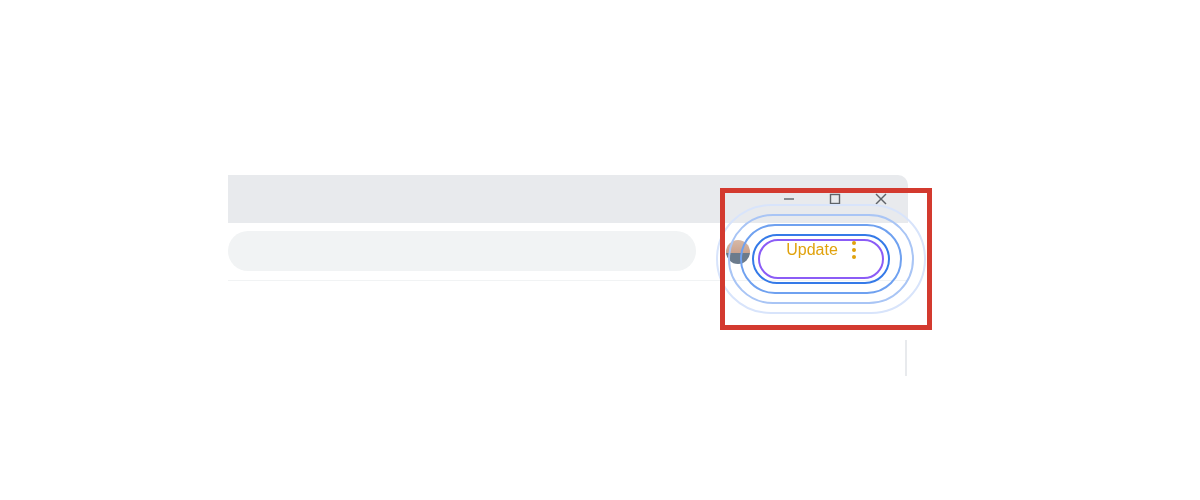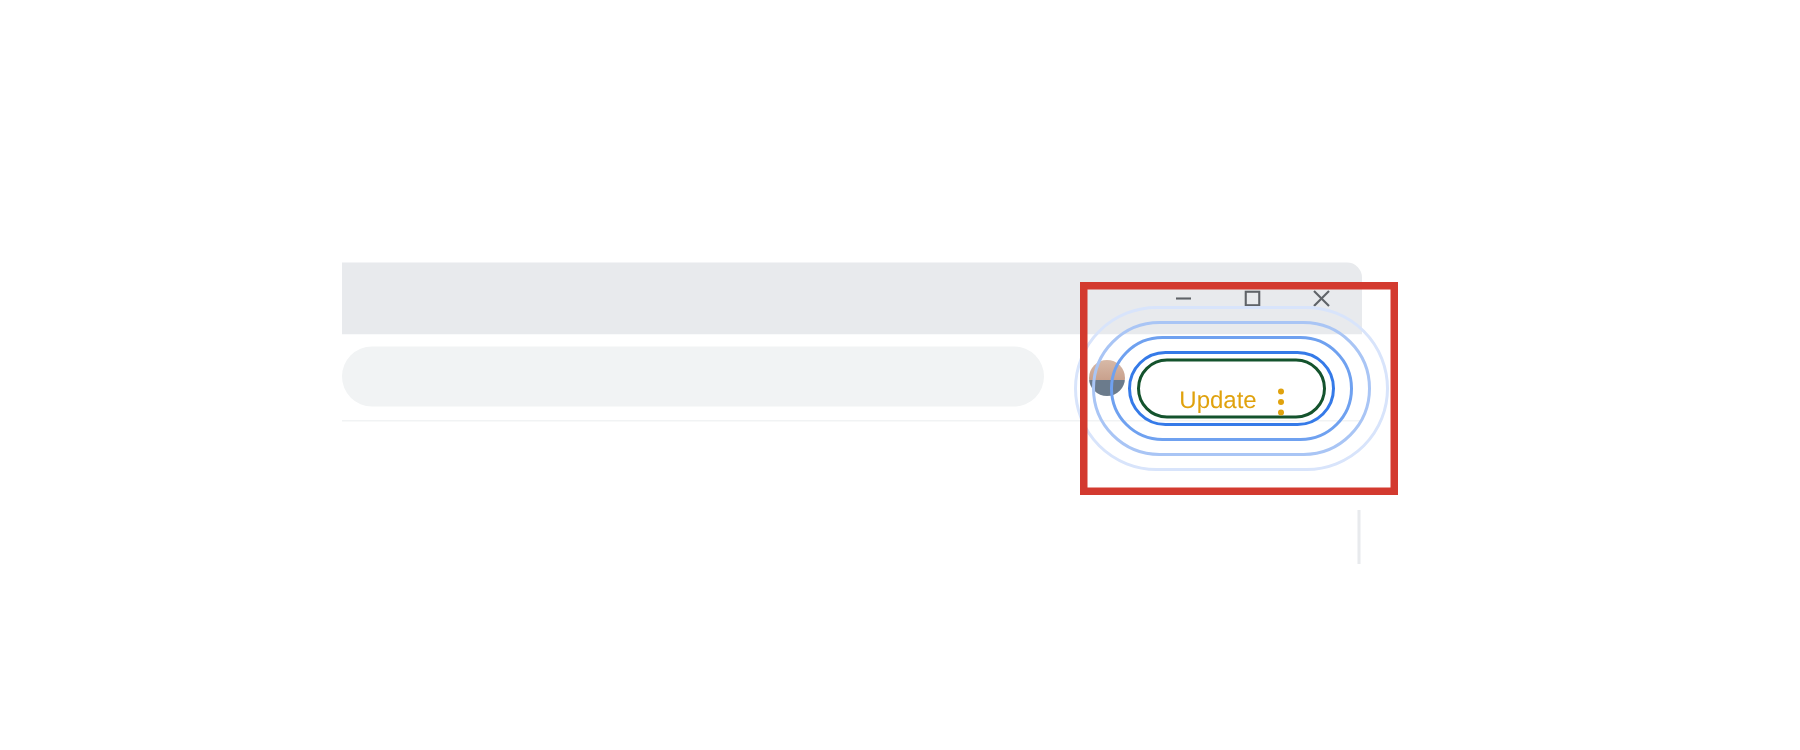--- a/index.html
+++ b/index.html
@@ -19,21 +19,21 @@
 
     
     .highlight-box { position:absolute; left:720px; top:188px; width:212px; height:142px; border:5px solid #d33a2f; z-index:50; pointer-events:none; }
 
     .ripple { position:absolute; border-radius:999px; pointer-events:none; }
     .r1 { left:752px; top:234px; width:138px; height:50px; border:2px solid #357ae8; }
     .r2 { left:740px; top:224px; width:162px; height:70px; border:2px solid #6fa1f0; }
     .r3 { left:728px; top:214px; width:186px; height:90px; border:2px solid #a9c5f5; }
     .r4 { left:716px; top:204px; width:210px; height:110px; border:2px solid #d8e4fb; }
 
-    .update-btn { position:absolute; left:758px; top:239px; width:126px; height:40px; border:2px solid #14532d; border-radius:999px; background:#fff; display:flex; align-items:flex-end; justify-content:center; gap:14px; cursor:pointer; z-index:60; }
+    .update-btn { position:absolute; left:758px; top:239px; width:126px; height:40px; border:2px solid #8b5cf6; border-radius:999px; background:#fff; display:flex; align-items:flex-start; justify-content:center; gap:14px; cursor:pointer; z-index:60; }
     .update-label { color:#e0a20d; font-size:16px; font-weight:500; }
     .kebab { display:flex; flex-direction:column; gap:3px; }
     .kebab span { width:4px; height:4px; background:#e0a20d; border-radius:50%; }
 
     
     .tick { position:absolute; left:905px; top:340px; width:2px; height:36px; background:#e8eaed; }
   </style>
 </head>
 <body>
 

